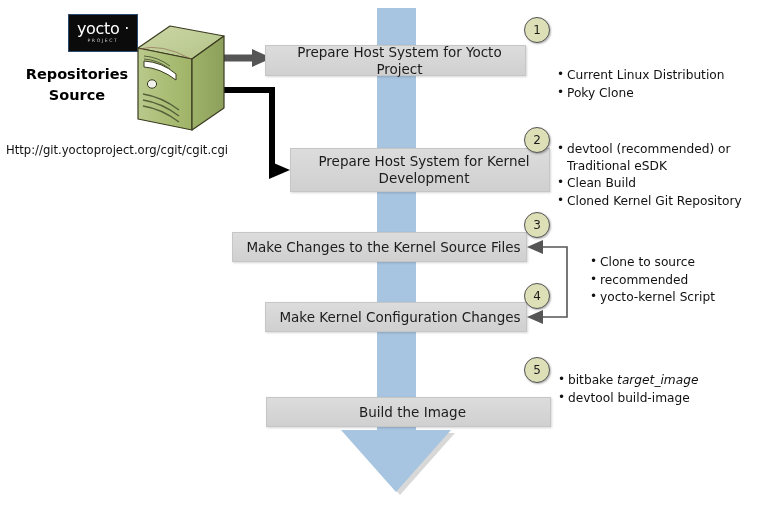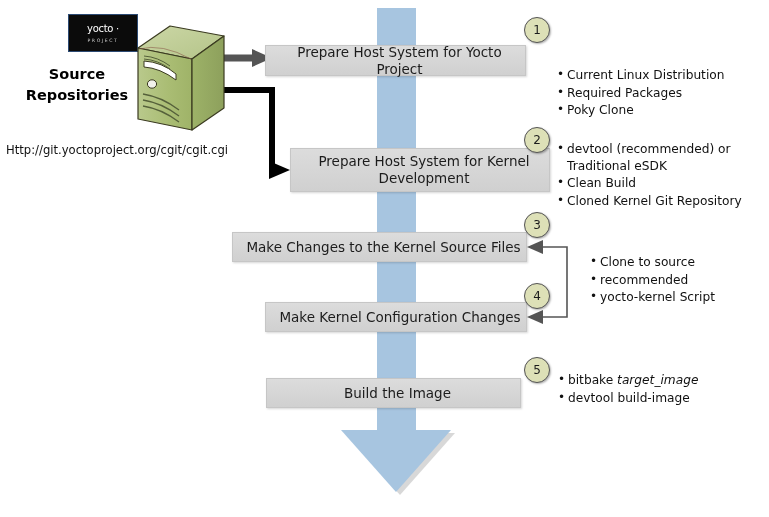--- a/index.html
+++ b/index.html
@@ -125,21 +125,21 @@
     border: 1.5px solid #2c4a73;
     box-sizing: border-box;
     display: flex;
     flex-direction: column;
     align-items: center;
     justify-content: center;
     z-index: 4;
   }
   .yocto-word {
     color: #ffffff;
-    font-size: 10px;
+    font-size: 16px;
     letter-spacing: -0.3px;
     line-height: 14px;
   }
   .yocto-sub {
     color: #cfcfcf;
     font-size: 4.6px;
     letter-spacing: 1.6px;
     line-height: 7px;
     margin-top: 1px;
   }
@@ -179,22 +179,22 @@
   <div class="spine-shadow"></div>
   <div class="spine"></div>
   <div class="spine-head"></div>
 
   <div class="yocto-logo">
     <div class="yocto-word">yocto ·</div>
     <div class="yocto-sub">PROJECT</div>
   </div>
 
   <div class="src-label">
+    <div>Repositories</div>
     <div>Source</div>
-    <div>Repositories</div>
   </div>
 
   <div class="src-url">Http://git.yoctoproject.org/cgit/cgit.cgi</div>
 
   <svg class="server" width="100" height="120" viewBox="0 0 100 120">
     <defs>
       <linearGradient id="frontG" x1="0" y1="0" x2="1" y2="0">
         <stop offset="0%" stop-color="#b9c98c"></stop>
         <stop offset="55%" stop-color="#aabd74"></stop>
         <stop offset="100%" stop-color="#9fb368"></stop>
@@ -241,21 +241,20 @@
 
   <div class="stepbox" style="left:265px; top:45px; width:261px; height:31px;">
     <span>Prepare Host System for Yocto Project</span>
   </div>
   <div class="badge" style="left:524px; top:17px;">
     <span>1</span>
   </div>
   <div class="notes" style="left:545px; top:40px; width:210px;margin-top:27px;">
     <ul>
       <li>Current Linux Distribution</li>
-      <li>Required Packages</li>
       <li>Poky Clone</li>
     </ul>
   </div>
 
   <div class="stepbox" style="left:290px; top:148px; width:260px; height:44px;">
     <span>Prepare Host System for Kernel Development</span>
   </div>
   <div class="badge" style="left:524px; top:127px;">
     <span>2</span>
   </div>
@@ -288,21 +287,21 @@
   </svg>
 
   <div class="notes" style="left:578px; top:254px; width:175px;">
     <ul>
       <li>Clone to source</li>
       <li>recommended</li>
       <li>yocto-kernel Script</li>
     </ul>
   </div>
 
-  <div class="stepbox" style="left:266px; top:378px; width:255px; height:30px;text-align:center;">
+  <div class="stepbox" style="left:266px; top:397px; width:285px; height:30px;text-align:center;">
     <span>Build the Image</span>
   </div>
   <div class="badge" style="left:524px; top:357px;">
     <span>5</span>
   </div>
   <div class="notes" style="left:546px; top:372px; width:205px;">
     <ul>
       <li><span>bitbake <em>target_image</em></span></li>
       <li>devtool build-image</li>
     </ul>

